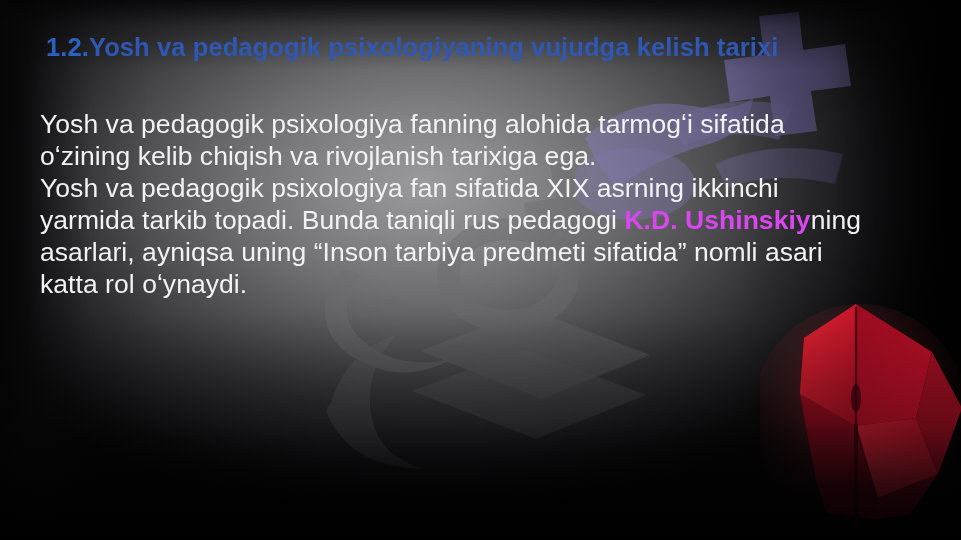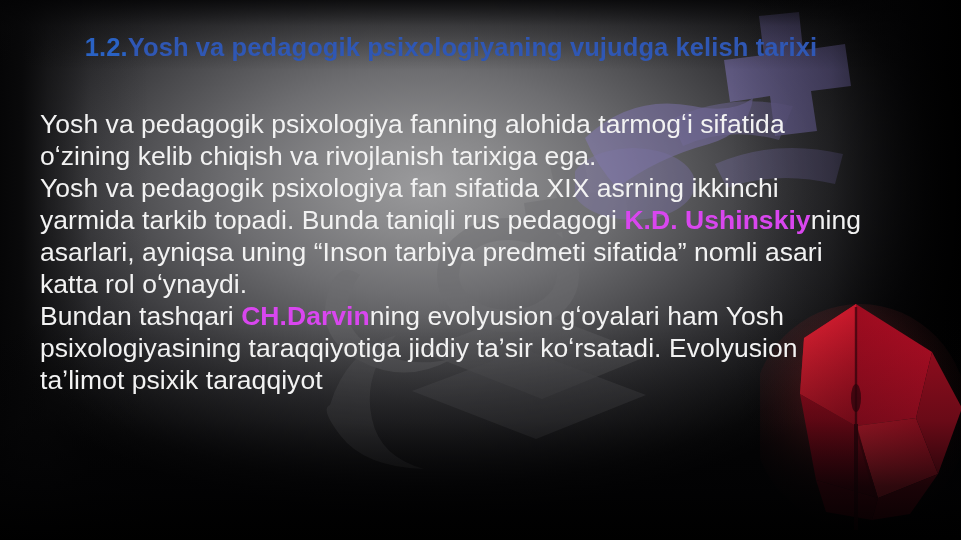--- a/index.html
+++ b/index.html
@@ -102,21 +102,21 @@
   .content {
     position: absolute;
     inset: 0;
     z-index: 10;
   }
   .title {
     position: absolute;
     left: 46px;
     top: 32px;
     width: 810px;
-    text-align: center;
+    text-align: left;
     font-size: 25.5px;
     font-weight: bold;
     line-height: 31px;
     color: #2f57b4;
     letter-spacing: 0.1px;
   }
   .title .t-num { color: #2a62c4; }
   .body {
     position: absolute;
     left: 40px;
@@ -210,19 +210,16 @@
       <span class="t-num">1.2.</span><span>Yosh va pedagogik psixologiyaning vujudga kelish tarixi</span>
     </div>
 
     <div class="body">
       <p>
         <span> Yosh va pedagogik psixologiya fanning alohida tarmogʻi sifatida oʻzining kelib chiqish va rivojlanish tarixiga ega.</span>
       </p>
       <p>
         <span>Yosh va pedagogik psixologiya fan sifatida XIX asrning ikkinchi yarmida tarkib topadi. Bunda taniqli rus pedagogi  </span><span class="hl">K.D. Ushinskiy</span><span>ning asarlari, ayniqsa uning “Inson tarbiya predmeti sifatida” nomli asari katta rol oʻynaydi.</span>
       </p>
-      <p>
-        <span>Bundan tashqari </span><span class="hl">CH.Darvin</span><span>ning evolyusion gʻoyalari ham Yosh psixologiyasining taraqqiyotiga jiddiy taʼsir koʻrsatadi. Evolyusion taʼlimot psixik taraqqiyot</span>
-      </p>
     </div>
 
   </div>
 </div>
 
 </body></html>

